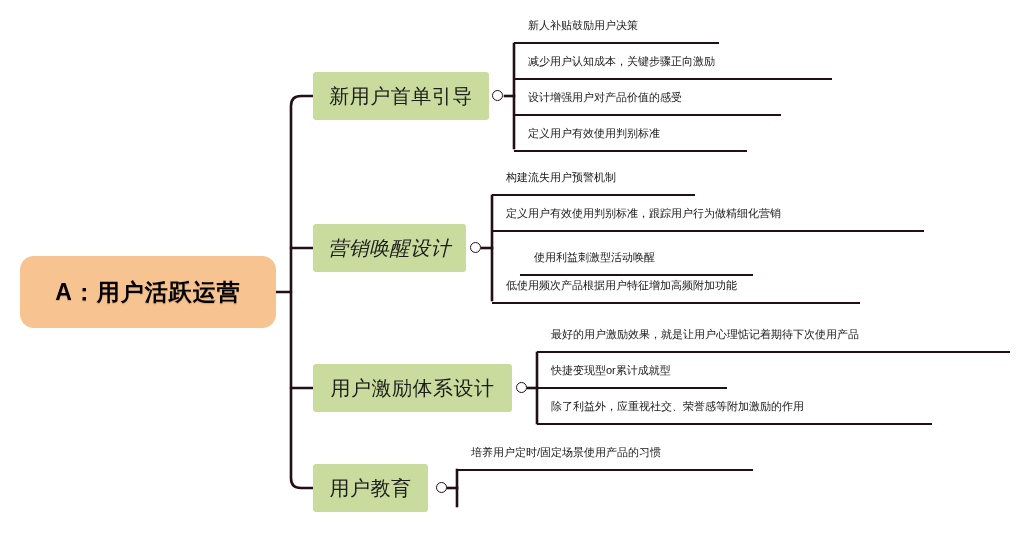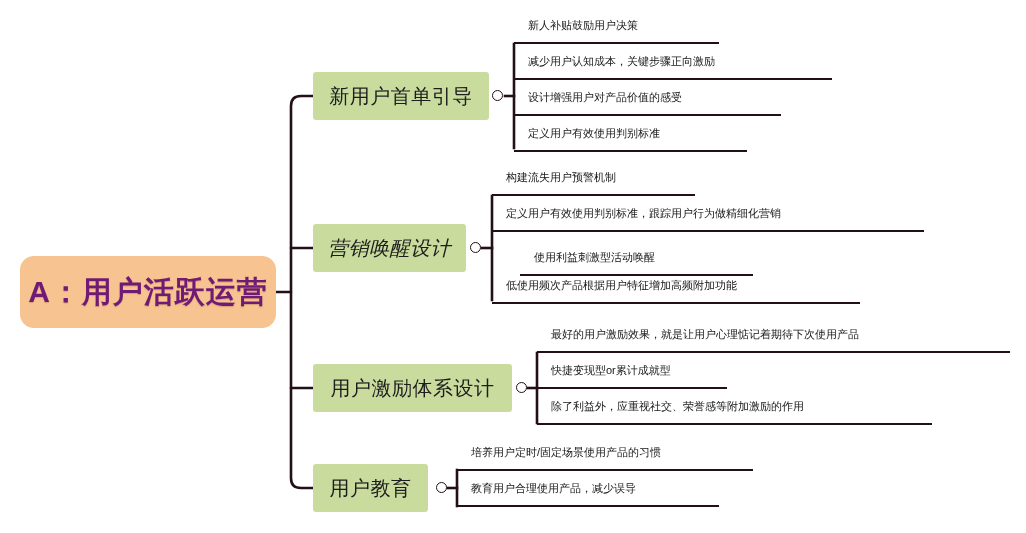--- a/index.html
+++ b/index.html
@@ -40,22 +40,22 @@
     width: 256px;
     height: 72px;
     background: #f7c391;
     border-radius: 14px;
     display: flex;
     align-items: center;
     justify-content: center;
     box-sizing: border-box;
   }
   .root-label {
-    color: #701a75;
-    font-size: 30px;
+    color: #000000;
+    font-size: 23px;
     font-weight: bold;
     letter-spacing: 1px;
     text-shadow: 0 1px 1px rgba(150,100,60,0.35);
     white-space: nowrap;
   }
 
   
   .branch-node {
     position: absolute;
     background: #c9dc9e;
@@ -165,15 +165,14 @@
   <div class="leaf" style="left:537px; top:319px; width:473px;">最好的用户激励效果，就是让用户心理惦记着期待下次使用产品</div>
   <div class="leaf" style="left:537px; top:355px; width:190px;">快捷变现型or累计成就型</div>
   <div class="leaf" style="left:537px; top:391px; width:395px;">除了利益外，应重视社交、荣誉感等附加激励的作用</div>
 
   <div class="branch-node" style="left:313px; top:464px; width:115px; height:48px;">
     <span class="branch-label">用户教育</span>
   </div>
   <div class="node-dot" style="left:436px; top:482px;"></div>
 
   <div class="leaf" style="left:457px; top:437px; width:296px;">培养用户定时/固定场景使用产品的习惯</div>
-  <div class="leaf" style="left:457px; top:473px; width:262px;">教育用户合理使用产品，减少误导</div>
 
 </div>
 
 </body></html>

